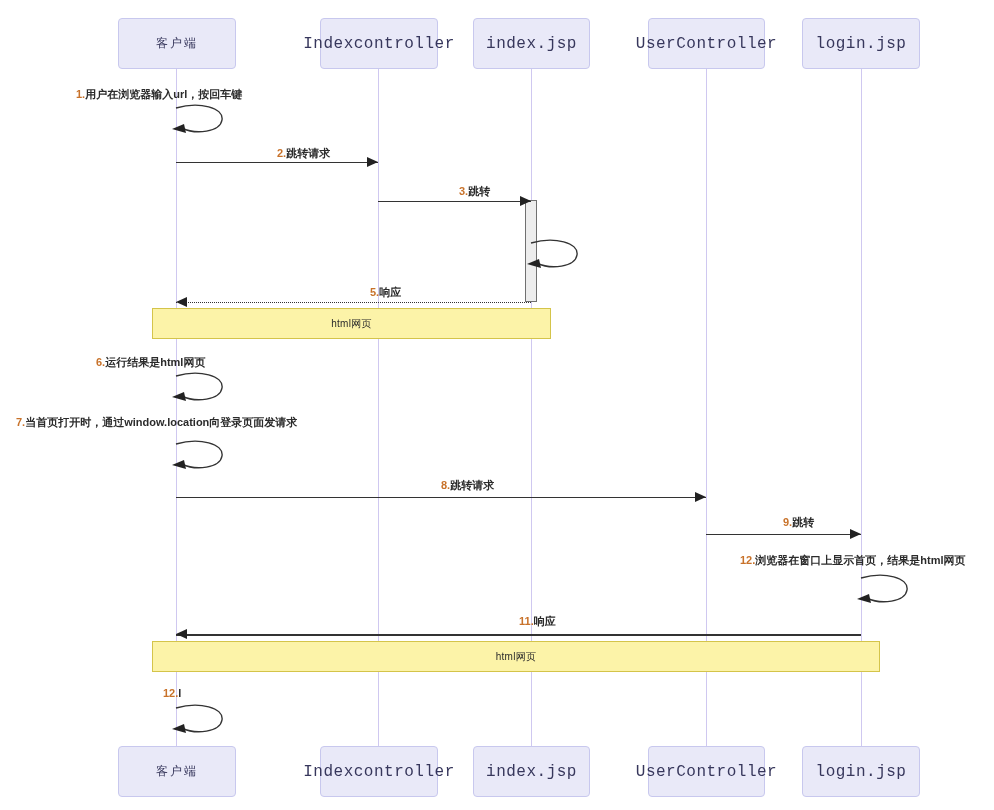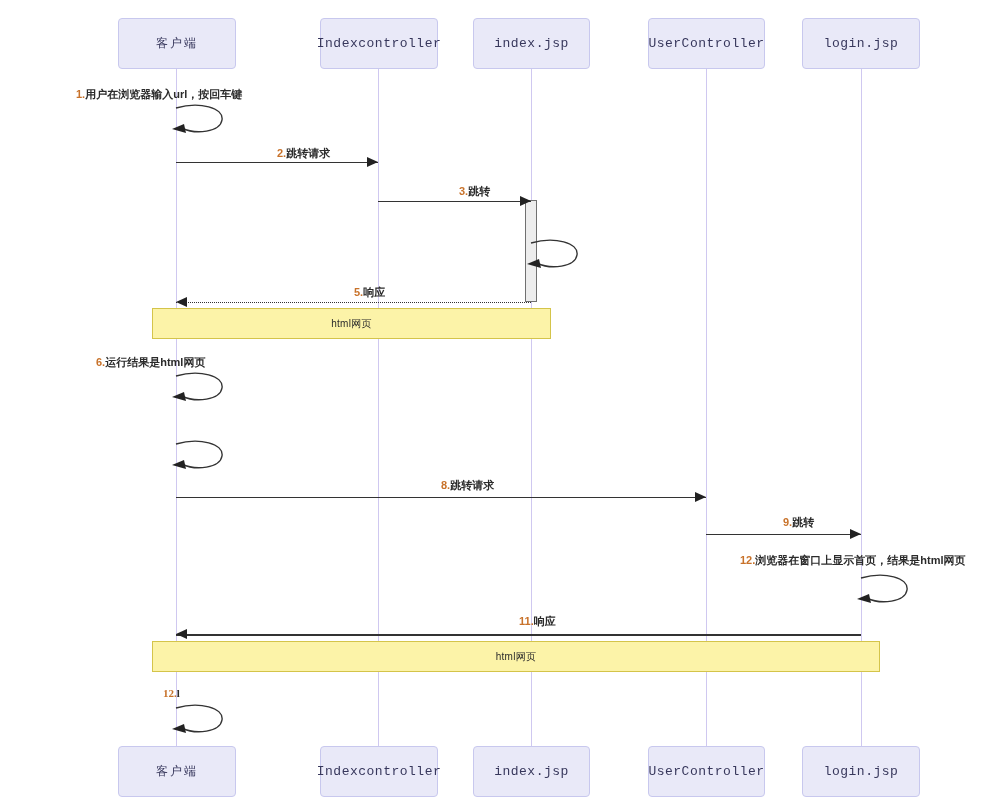--- a/index.html
+++ b/index.html
@@ -23,21 +23,21 @@
     position: absolute;
     box-sizing: border-box;
     background: #e9e9f8;
     border: 1px solid #c8c8ee;
     border-radius: 4px;
     display: flex;
     align-items: center;
     justify-content: center;
     color: #37375c;
     font-family: "Liberation Mono", "DejaVu Sans Mono", monospace;
-    font-size: 13px;
+    font-size: 16px;
     letter-spacing: 0.5px;
     white-space: nowrap;
   }
   .participant.cjk {
     font-family: "Liberation Sans", "DejaVu Sans", sans-serif;
     font-size: 12px;
     letter-spacing: 2px;
   }
 
   
@@ -166,48 +166,49 @@
     <div class="msg-label" style="left: 277px; top: 145px;"><span class="num">2.</span><span>跳转请求</span></div>
     <div class="msg-line" style="left: 378px; top: 201px; width: 153px;"></div>
     <div class="arrowhead right" style="left: 520px; top: 196px;"></div>
     <div class="msg-label" style="left: 459px; top: 183px;"><span class="num">3.</span><span>跳转</span></div>
     <div class="selfloop" style="left: 525px; top: 239px; width: 56px; height: 34px;"><svg width="56" height="34" viewBox="0 0 56 34">
         <path d="M 6 4 C 30 -3 54 4 52 16 C 50 28 26 31 12 24" fill="none" stroke="#333333" stroke-width="1.4"></path>
         <polygon points="14,20 2,25 16,29" fill="#222222"></polygon>
       </svg></div>
     <div class="msg-line dotted" style="left: 176px; top: 302px; width: 355px;"></div>
     <div class="arrowhead left" style="left: 176px; top: 297px;"></div>
-    <div class="msg-label" style="left: 354px; top: 284px;"><span class="num">5.</span><span>响应</span></div>
+    <div class="msg-label" style="left: 370px; top: 284px;"><span class="num">5.</span><span>响应</span></div>
     <div class="selfloop" style="left: 170px; top: 372px; width: 56px; height: 34px;"><svg width="56" height="34" viewBox="0 0 56 34">
         <path d="M 6 4 C 30 -3 54 4 52 16 C 50 28 26 31 12 24" fill="none" stroke="#333333" stroke-width="1.4"></path>
         <polygon points="14,20 2,25 16,29" fill="#222222"></polygon>
       </svg></div>
     <div class="msg-label" style="left: 96px; top: 354px;"><span class="num">6.</span><span>运行结果是html网页</span></div>
     <div class="selfloop" style="left: 170px; top: 440px; width: 56px; height: 34px;"><svg width="56" height="34" viewBox="0 0 56 34">
         <path d="M 6 4 C 30 -3 54 4 52 16 C 50 28 26 31 12 24" fill="none" stroke="#333333" stroke-width="1.4"></path>
         <polygon points="14,20 2,25 16,29" fill="#222222"></polygon>
       </svg></div>
+    <div class="msg-label" style="left: 16px; top: 414px;"><span class="num">7.</span><span>当首页打开时，通过window.location向登录页面发请求</span></div>
     <div class="msg-line" style="left: 176px; top: 497px; width: 530px;"></div>
     <div class="arrowhead right" style="left: 695px; top: 492px;"></div>
     <div class="msg-label" style="left: 441px; top: 477px;"><span class="num">8.</span><span>跳转请求</span></div>
     <div class="msg-line" style="left: 706px; top: 534px; width: 155px;"></div>
     <div class="arrowhead right" style="left: 850px; top: 529px;"></div>
     <div class="msg-label" style="left: 783px; top: 514px;"><span class="num">9.</span><span>跳转</span></div>
     <div class="selfloop" style="left: 855px; top: 574px; width: 56px; height: 34px;"><svg width="56" height="34" viewBox="0 0 56 34">
         <path d="M 6 4 C 30 -3 54 4 52 16 C 50 28 26 31 12 24" fill="none" stroke="#333333" stroke-width="1.4"></path>
         <polygon points="14,20 2,25 16,29" fill="#222222"></polygon>
       </svg></div>
     <div class="msg-label" style="left: 740px; top: 552px;"><span class="num">12.</span><span>浏览器在窗口上显示首页，结果是html网页</span></div>
     <div class="msg-line thick" style="left: 176px; top: 634px; width: 685px;"></div>
     <div class="arrowhead left" style="left: 176px; top: 629px;"></div>
     <div class="msg-label" style="left: 519px; top: 613px;"><span class="num">11.</span><span>响应</span></div>
     <div class="selfloop" style="left: 170px; top: 704px; width: 56px; height: 34px;"><svg width="56" height="34" viewBox="0 0 56 34">
         <path d="M 6 4 C 30 -3 54 4 52 16 C 50 28 26 31 12 24" fill="none" stroke="#333333" stroke-width="1.4"></path>
         <polygon points="14,20 2,25 16,29" fill="#222222"></polygon>
       </svg></div>
-    <div class="msg-label" style="left: 163px; top: 685px; font-family: Liberation Serif, serif;"><span class="num">12.</span><span>l</span></div>
+    <div class="msg-label" style="left: 163px; top: 685px;"><span class="num">12.</span><span>l</span></div>
     <div class="note" style="left: 152px; top: 308px; width: 399px; height: 31px;">
       <span>html网页</span>
     </div>
     <div class="note" style="left: 152px; top: 641px; width: 728px; height: 31px;">
       <span>html网页</span>
     </div>
   </div>
 
 </body></html>

